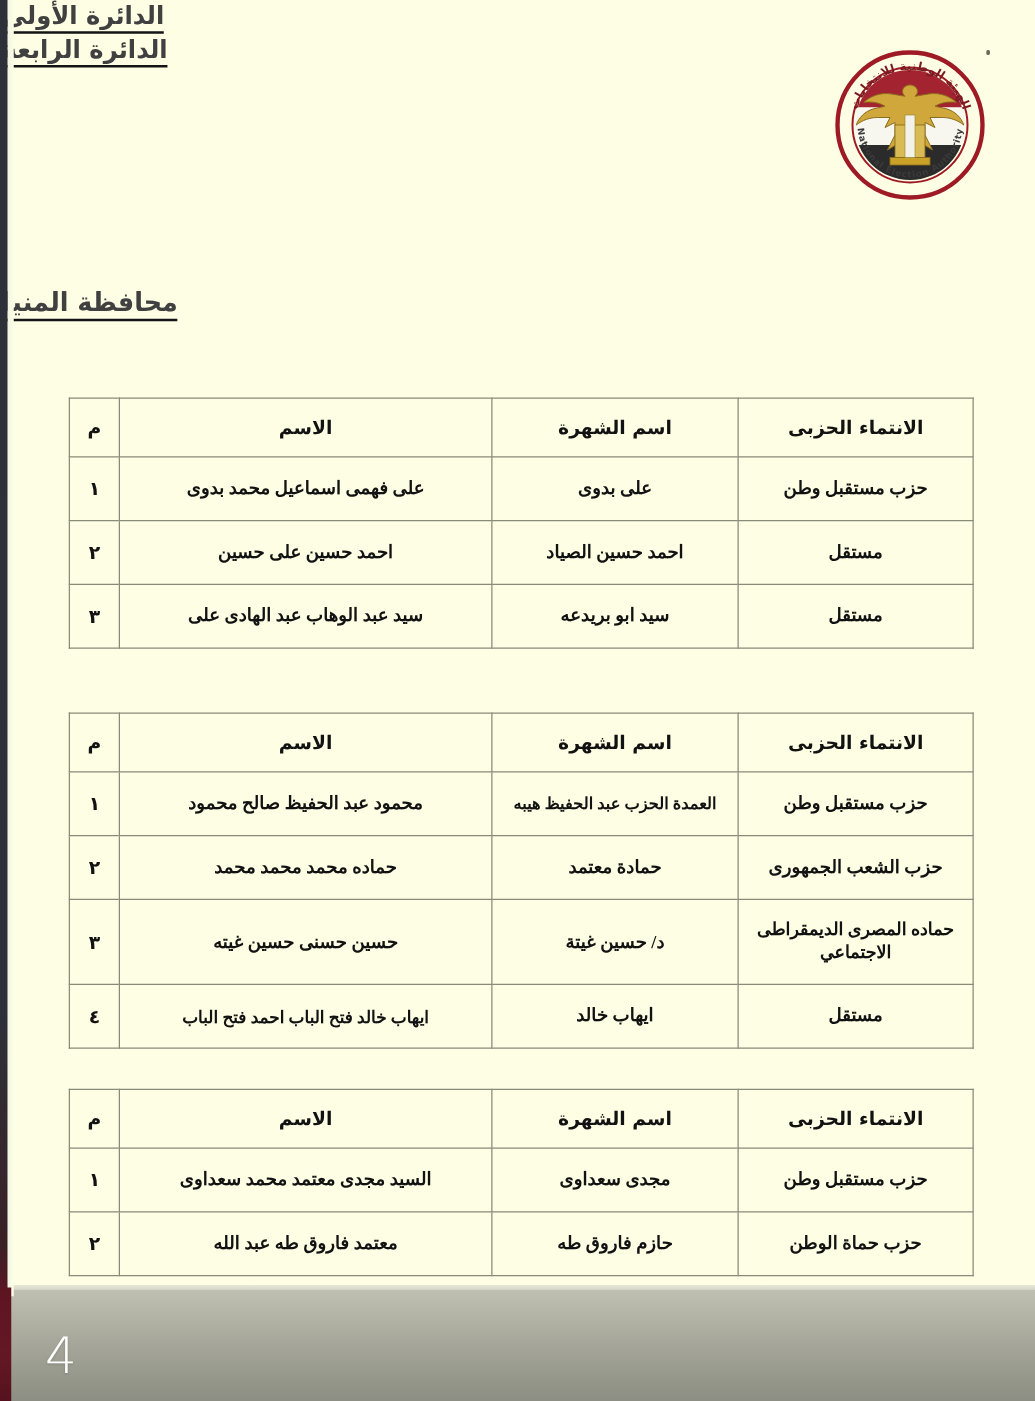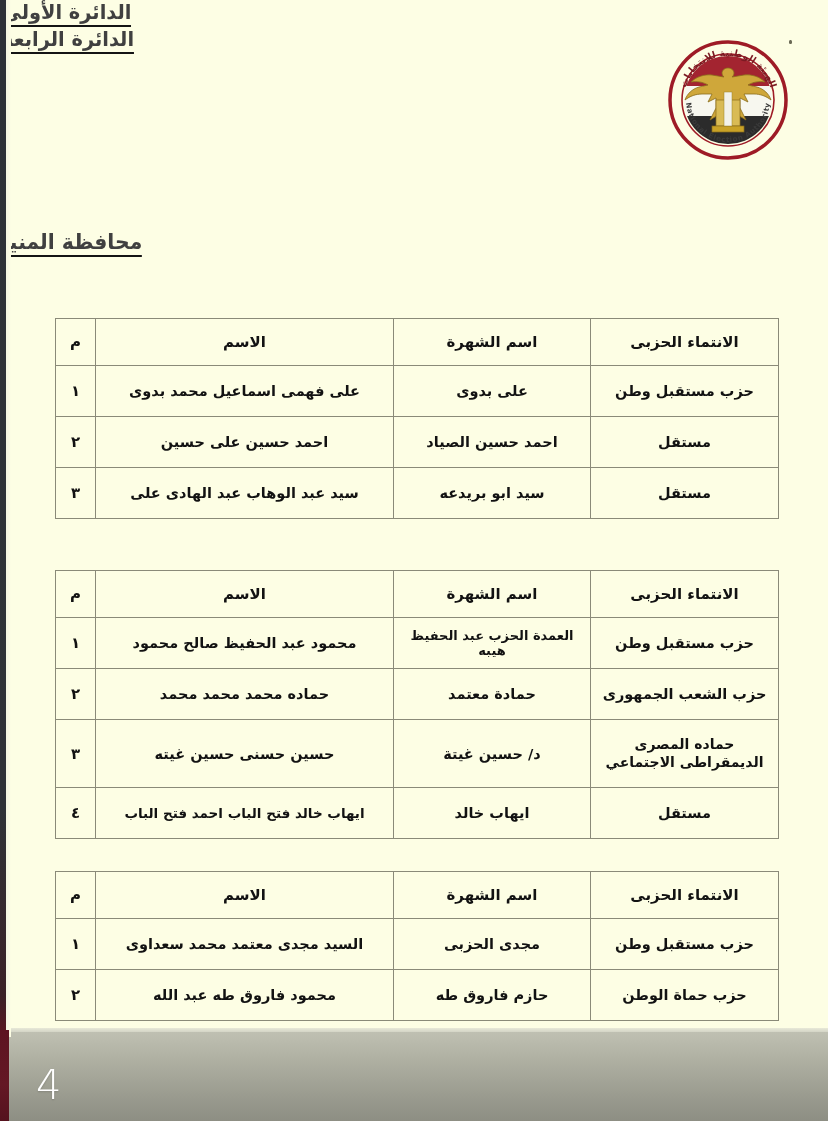--- a/index.html
+++ b/index.html
@@ -147,21 +147,21 @@
     height: 51px;
     font-size: 14.5px;
     font-weight: bold;
   }
   .col-num   { width: 40px; }
   .col-name  { width: 298px; }
   .col-alias { width: 197px; }
   .col-party { width: 188px; }
 
   td.cell-num { font-size: 15px; }
-  td.cell-name, td.cell-alias, td.cell-party { letter-spacing: 0.2px; }
+  td.cell-name, td.cell-alias, td.cell-party { letter-spacing: 0.2px; font-family: Liberation Serif, serif; }
   td.two-line { line-height: 1.25; font-size: 14px; }
 
   
   .page-footer-num {
     position: absolute;
     left: 0; right: 0;
     top: 1042px;
     text-align: center;
     font-size: 12px;
     color: #3a3a30;
@@ -317,28 +317,28 @@
         <tr>
           <th>الانتماء الحزبى</th>
           <th>اسم الشهرة</th>
           <th>الاسم</th>
           <th>م</th>
         </tr>
       </thead>
       <tbody>
         <tr>
           <td class="cell-party">حزب مستقبل وطن</td>
-          <td class="cell-alias">مجدى الحزبى</td>
+          <td class="cell-alias">مجدى سعداوى</td>
           <td class="cell-name">السيد مجدى معتمد محمد سعداوى</td>
           <td class="cell-num">١</td>
         </tr>
         <tr>
           <td class="cell-party">حزب حماة الوطن</td>
           <td class="cell-alias">حازم فاروق طه</td>
-          <td class="cell-name">محمود فاروق طه عبد الله</td>
+          <td class="cell-name">معتمد فاروق طه عبد الله</td>
           <td class="cell-num">٢</td>
         </tr>
       </tbody>
     </table>
 
     <div class="page-footer-num">٤</div>
 
   </div>
 
   <div class="bottom-band-top-edge"></div>

